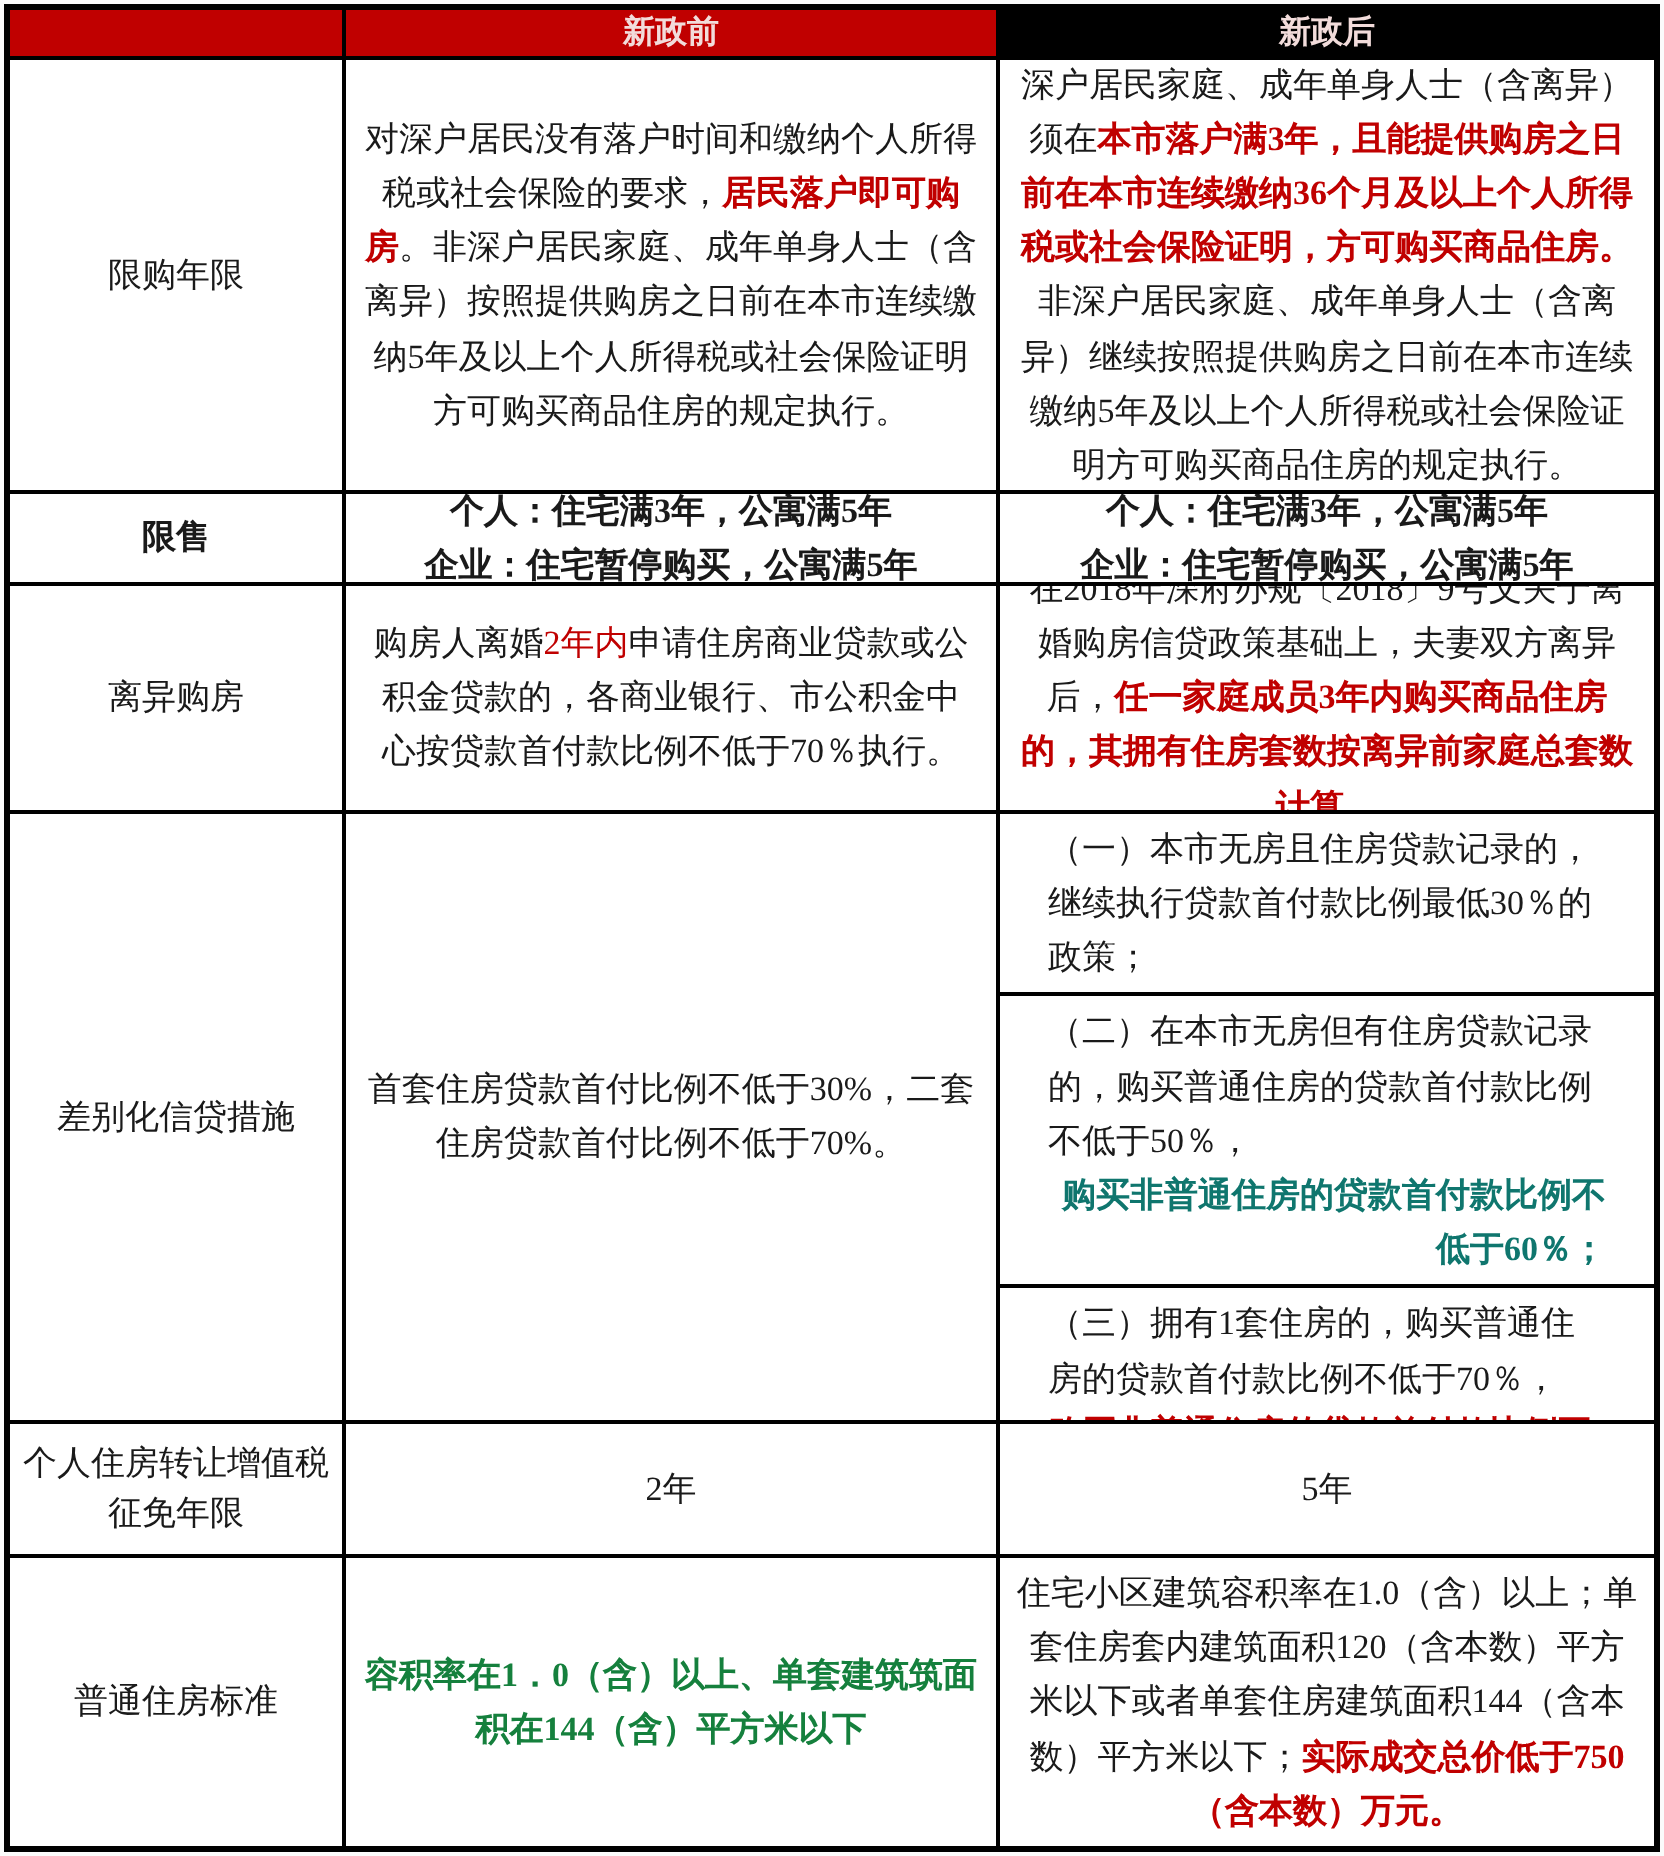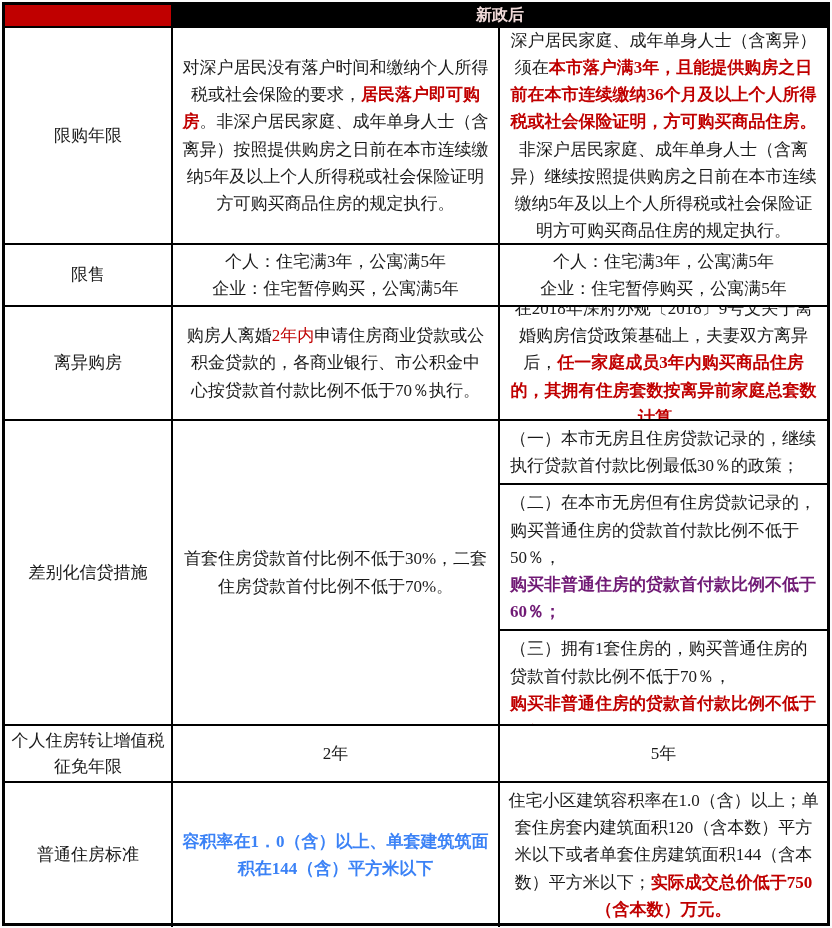--- a/index.html
+++ b/index.html
@@ -33,60 +33,61 @@
   
   .trow.rh{height:26px;}
   .trow.rh .cell{
     background:#c00000;
     align-items:center;justify-content:center;
     font-weight:bold;font-size:16px;
     color:#f2dcdb;
   }
   
   .trow.r1{height:217px;}
-  .trow.r2{height:62px;}
+  .trow.r2{height:46px;font-weight:bold;}
   .trow.r3{height:114px;}
   .trow.r4{height:305px;}
   .trow.r5{height:76px;}
   .trow.r6{flex:1;}
   
   .cell.label-cell{
     align-items:center;text-align:center;
     font-size:17px;padding:2px 0;line-height:1.5;
   }
   .block{
     font-size:17px;line-height:1.6;
     padding:4px 8px;
     text-align:center;
     white-space:pre-line;
     box-sizing:border-box;
   }
   
   .cell.multi{justify-content:stretch;}
   .cell.multi .block{
     flex:1;display:flex;flex-direction:column;justify-content:center;
-    text-align:left;padding:4px 10px;
+    text-align:left;padding:4px 24px;
   }
   .cell.multi .block + .block{border-top:2px solid #000000;}
   .cell.multi .block span{display:inline;}
   
   .r3 .col-before .block{text-align:center;padding:4px 10px;}
   
   .seg-n{color:#1a1a1a;}
-  .seg-b{color:#3b82f6;font-weight:bold;text-align:center;}
+  .seg-b{color:#15803d;font-weight:bold;text-align:center;}
   .seg-r{color:#c00000;}
   .seg-rb{color:#c00000;font-weight:bold;}
 </style>
 </head>
 <body>
 
 <div class="page">
   <div class="policy-table">
     <div class="trow rh">
       <div class="cell col-label" style="background: rgb(192, 0, 0); color: rgb(242, 220, 219);"></div>
+      <div class="cell col-before" style="background: rgb(192, 0, 0); color: rgb(242, 220, 219);">新政前</div>
       <div class="cell col-after" style="background: #000000; color: rgb(242, 220, 219);">新政后</div>
     </div>
 
   <div class="trow r1">
         <div class="cell col-label label-cell">
           <span>限购年限</span>
         </div>
         <div class="cell col-before">
           <div class="block"><span class="seg-n">对深户居民没有落户时间和缴纳个人所得税或社会保险的要求，</span><span class="seg-rb" style="color: rgb(192, 0, 0);">居民落户即可购房</span><span class="seg-n">。非深户居民家庭、成年单身人士（含离异）按照提供购房之日前在本市连续缴纳5年及以上个人所得税或社会保险证明方可购买商品住房的规定执行。</span></div>
         </div>
@@ -120,21 +121,21 @@
       </div>
       <div class="trow r4">
         <div class="cell col-label label-cell">
           <span>差别化信贷措施</span>
         </div>
         <div class="cell col-before">
           <div class="block"><span class="seg-n">首套住房贷款首付比例不低于30%，二套住房贷款首付比例不低于70%。</span></div>
         </div>
         <div class="cell col-after multi">
           <div class="block"><span class="seg-n">（一）本市无房且住房贷款记录的，继续执行贷款首付款比例最低30％的政策；</span></div>
-          <div class="block"><span class="seg-n">（二）在本市无房但有住房贷款记录的，购买普通住房的贷款首付款比例不低于50％，</span><span class="seg-rb" style="color: #701a75;">购买非普通住房的贷款首付款比例不低于60％；</span></div>
+          <div class="block"><span class="seg-n">（二）在本市无房但有住房贷款记录的，购买普通住房的贷款首付款比例不低于50％，</span><span class="seg-rb" style="color: #0f766e; text-align: right;">购买非普通住房的贷款首付款比例不低于60％；</span></div>
           <div class="block"><span class="seg-n">（三）拥有1套住房的，购买普通住房的贷款首付款比例不低于70％，</span><span class="seg-rb" style="color: rgb(192, 0, 0);">购买非普通住房的贷款首付款比例不低于80％。</span></div>
         </div>
       </div>
       <div class="trow r5">
         <div class="cell col-label label-cell">
           <span>个人住房转让增值税征免年限</span>
         </div>
         <div class="cell col-before">
           <div class="block"><span class="seg-n">2年</span></div>
         </div>

